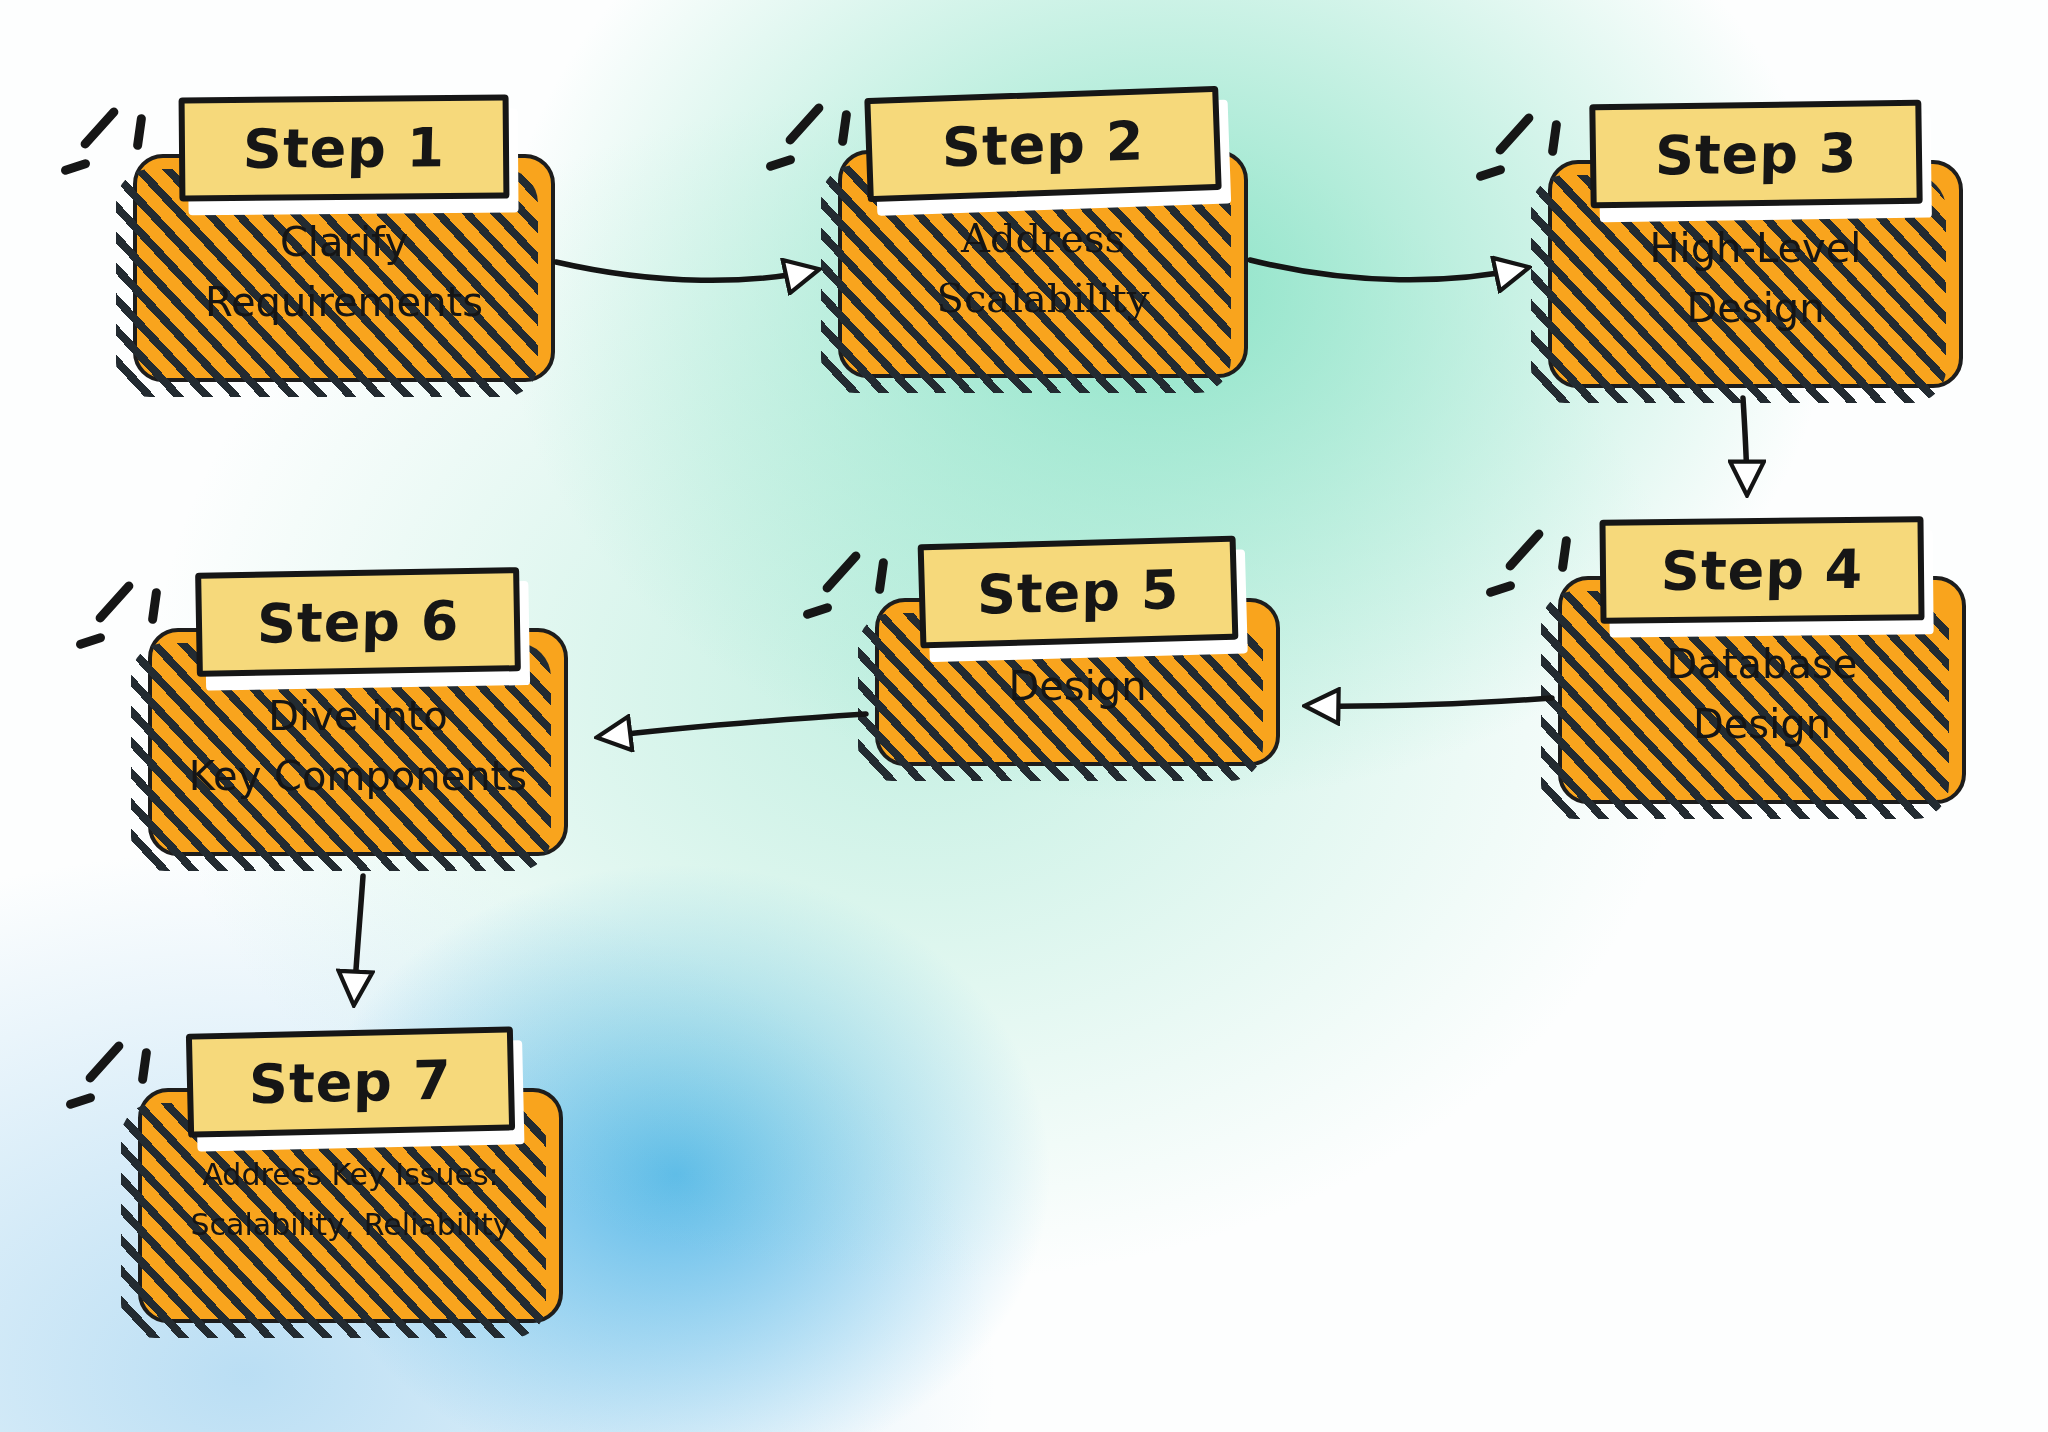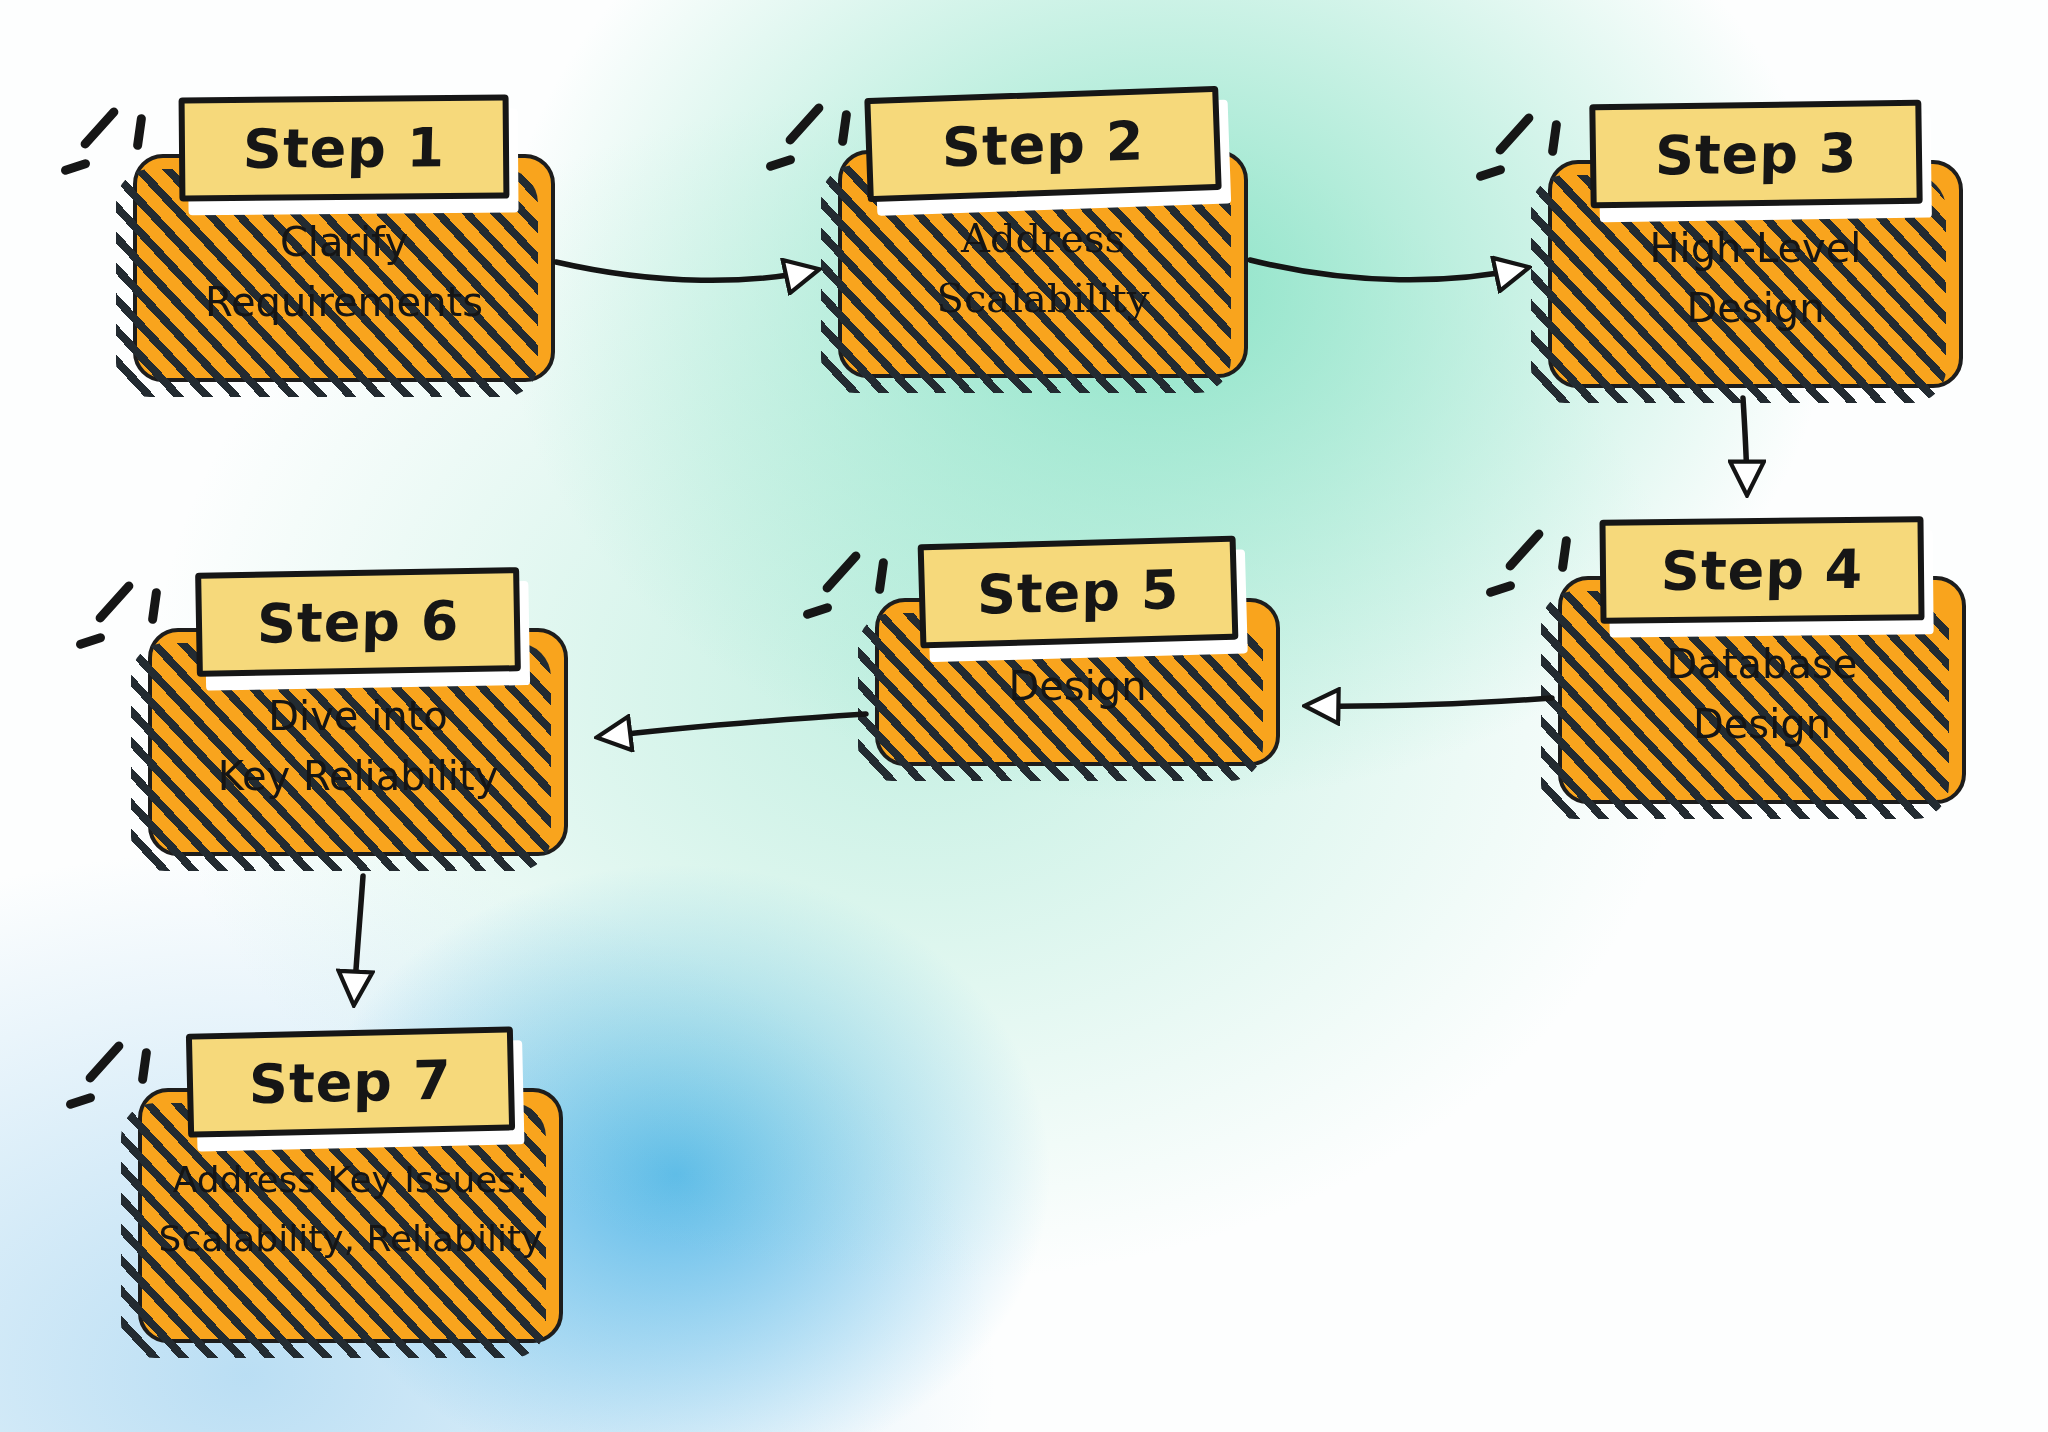--- a/index.html
+++ b/index.html
@@ -52,21 +52,21 @@
   .sparkle .s-vert{height:36px;left:62px;top:12px;transform:rotate(8deg);}
   
   .n1{left:133px;top:96px;width:422px;}   .n1 .banner{width:318px;transform:rotate(-0.5deg);}
   .n2{left:838px;top:92px;width:410px;}   .n2 .banner{width:342px;transform:rotate(-2deg);}
   .n3{left:1548px;top:102px;width:415px;} .n3 .banner{width:320px;transform:rotate(-0.8deg);}
   .n4{left:1558px;top:518px;width:408px;} .n4 .banner{width:312px;transform:rotate(-0.6deg);}
   .n5{left:875px;top:540px;width:405px;}  .n5 .banner{width:306px;transform:rotate(-1.6deg);}
   .n6{left:148px;top:570px;width:420px;}  .n6 .banner{width:312px;transform:rotate(-1deg);}
   .n7{left:138px;top:1030px;width:425px;} .n7 .banner{width:315px;transform:rotate(-1.3deg);}
   .n7 .box{padding-bottom:70px;padding-top:58px;}
-  .n7 .line{font-size:36px;line-height:1.65;}
+  .n7 .line{font-size:30px;line-height:1.65;}
   
   .arrows{position:absolute;left:0;top:0;z-index:6;pointer-events:none;}
 </style>
 </head>
 <body>
 
 <div class="canvas">
 
   <div class="node n1">
     <div class="sparkle">
@@ -146,21 +146,21 @@
     <div class="sparkle">
         <i class="s-long"></i>
         <i class="s-short"></i>
         <i class="s-vert"></i>
       </div>
     <div class="banner">
       <span class="banner-label">Step 6</span>
     </div>
     <div class="box">
       <div class="line">Dive into</div>
-      <div class="line">Key Reliability</div>
+      <div class="line">Key Components</div>
     </div>
   </div>
 
   <div class="node n7">
     <div class="sparkle">
         <i class="s-long"></i>
         <i class="s-short"></i>
         <i class="s-vert"></i>
       </div>
     <div class="banner">

